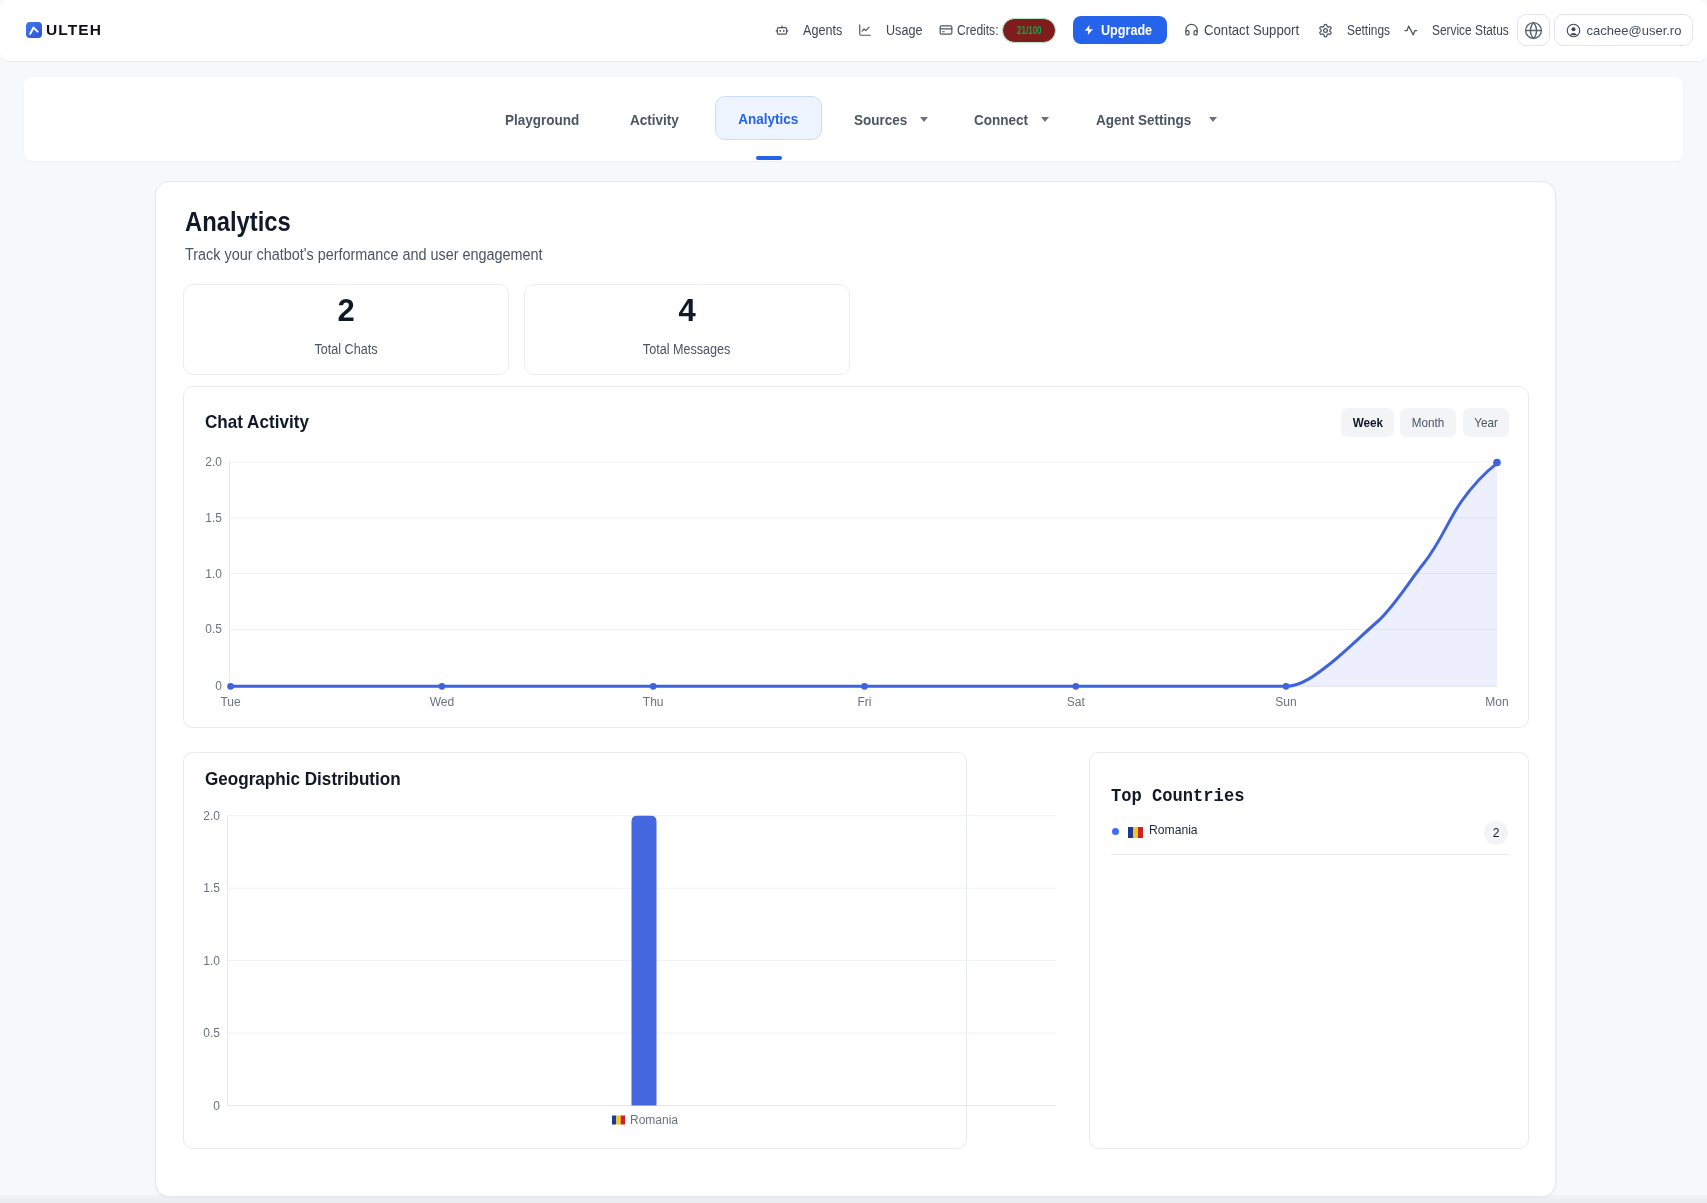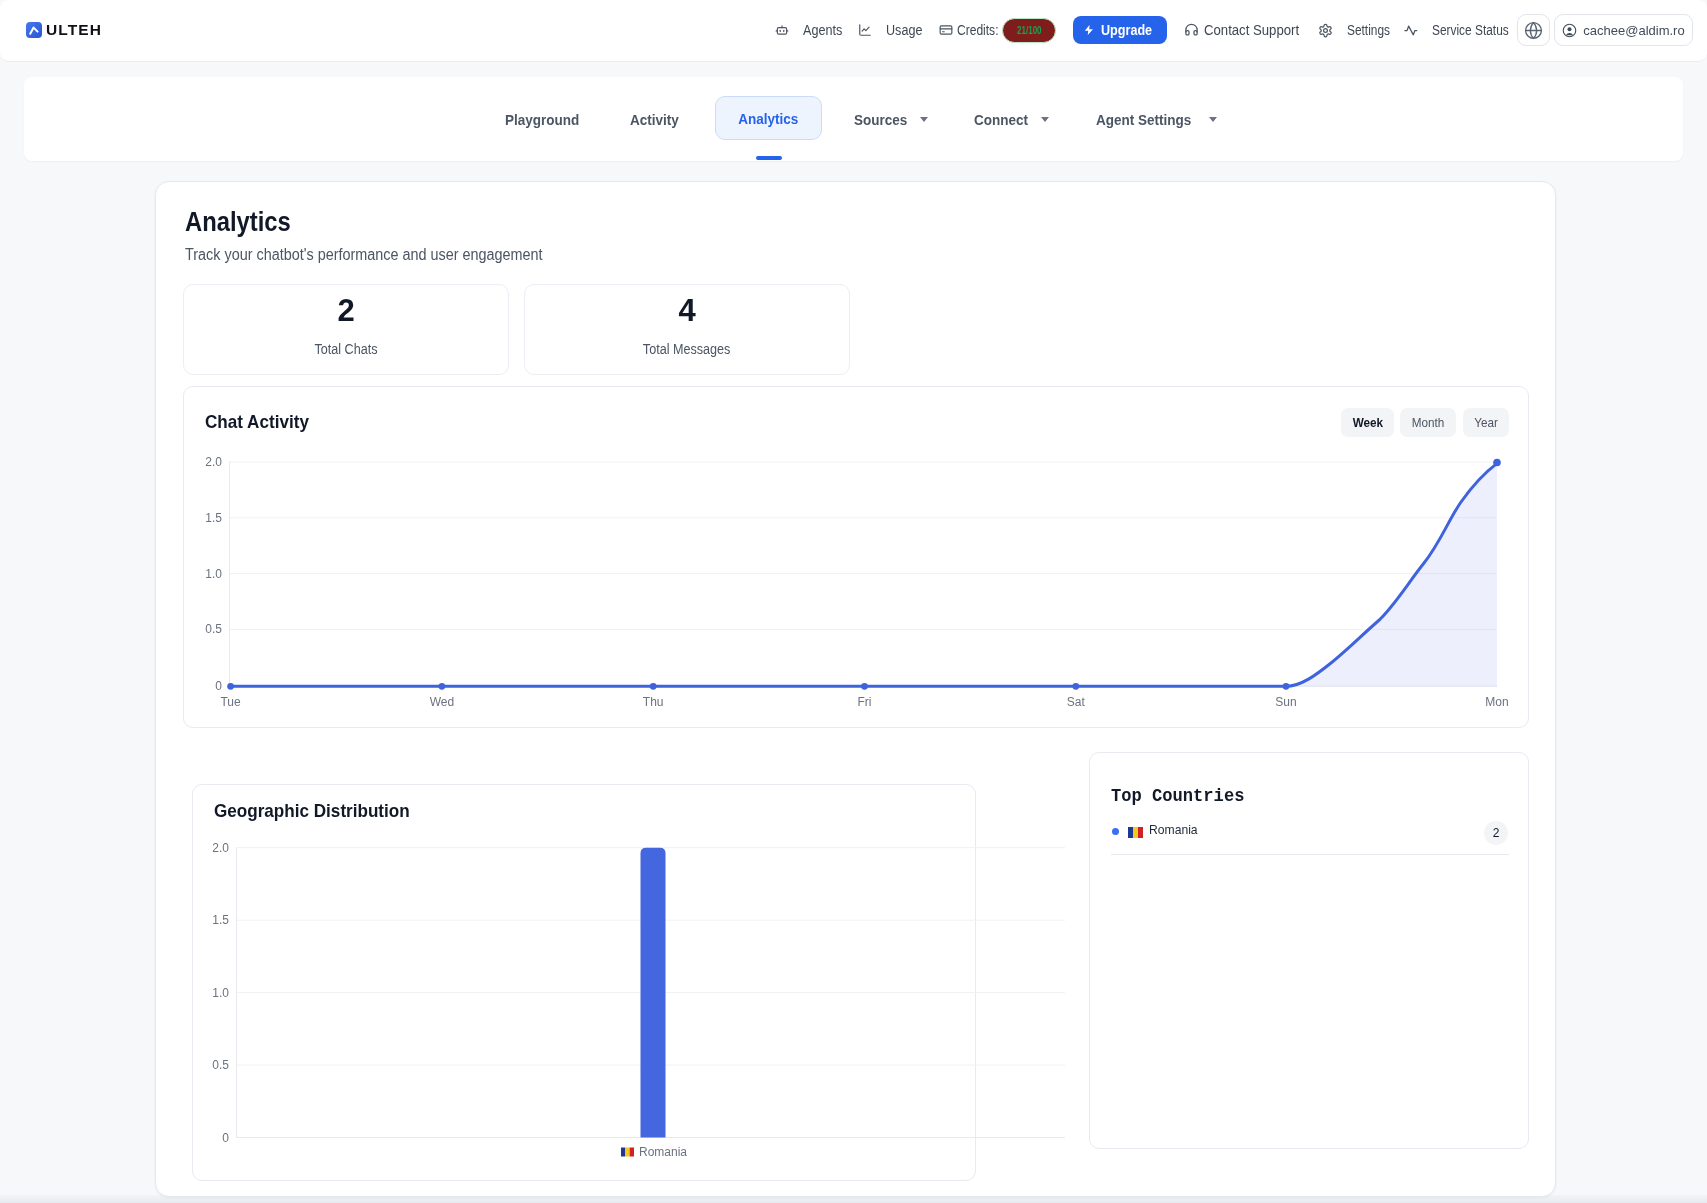--- a/index.html
+++ b/index.html
@@ -123,21 +123,21 @@
         <path d="M2 12h20"></path>
         <path d="M12 2a15.3 15.3 0 0 1 4 10 15.3 15.3 0 0 1-4 10 15.3 15.3 0 0 1-4-10 15.3 15.3 0 0 1 4-10z"></path>
       </svg>
   </div>
   <div class="btn-email">
     <svg width="15" height="15" viewBox="0 0 24 24" fill="none" stroke="#414b59" stroke-width="1.8" stroke-linecap="round" stroke-linejoin="round">
         <circle cx="12" cy="12" r="10"></circle>
         <circle cx="12" cy="10" r="3.2" fill="#414b59" stroke="none"></circle>
         <path d="M6.2 19.4a6.5 6.5 0 0 1 11.6 0" fill="#414b59" stroke="none"></path>
       </svg>
-    <span>cachee@aldim.ro</span>
+    <span>cachee@user.ro</span>
   </div>
 </div>
 
 <div class="navband">
   <div class="tab" style="left:481px;text-align:right;">
       <span class="cx">Playground</span>
     </div>
   <div class="tab" style="left:606px;">
       <span class="cx">Activity</span>
     </div>
@@ -215,21 +215,21 @@
         <text x="257.9" y="259">Wed</text>
         <text x="469.2" y="259">Thu</text>
         <text x="680.5" y="259">Fri</text>
         <text x="891.8" y="259">Sat</text>
         <text x="1102" y="259">Sun</text>
         <text x="1313" y="259">Mon</text>
       </g>
     </svg>
   </div>
 
-  <div class="panel" id="geopanel" style="left:36px; top:570px; width:784px; height:397px;margin-top:32px;">
+  <div class="panel" id="geopanel" style="left:27px; top:570px; width:784px; height:397px;">
     <div class="ptitle" style="top:15px;"><span class="cx">Geographic Distribution</span></div>
     <svg style="position:absolute; left:0; top:50px;" width="894" height="347" viewBox="0 0 894 347">
       <g stroke="#f0f1f4" stroke-width="1">
         <line x1="43.5" y1="12.7" x2="872" y2="12.7"></line>
         <line x1="43.5" y1="85.2" x2="872" y2="85.2"></line>
         <line x1="43.5" y1="157.6" x2="872" y2="157.6"></line>
         <line x1="43.5" y1="230.1" x2="872" y2="230.1"></line>
       </g>
       <line x1="43.5" y1="12.5" x2="43.5" y2="302.5" stroke="#e7e9ee" stroke-width="1"></line>
       <line x1="43.5" y1="302.5" x2="872" y2="302.5" stroke="#e7e9ee" stroke-width="1"></line>

